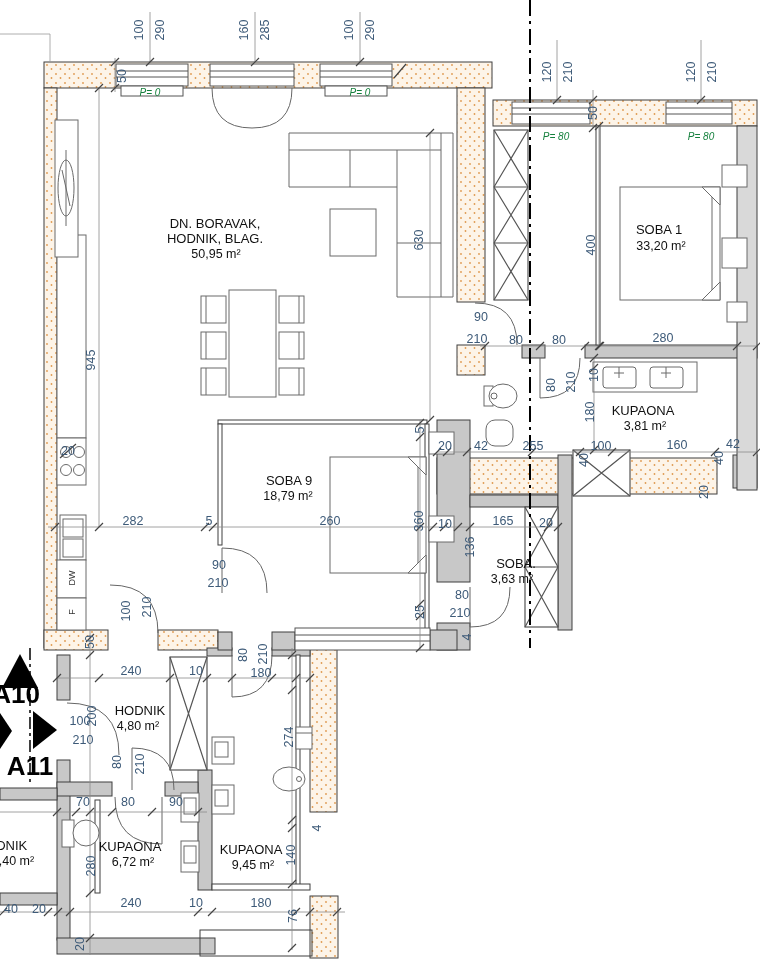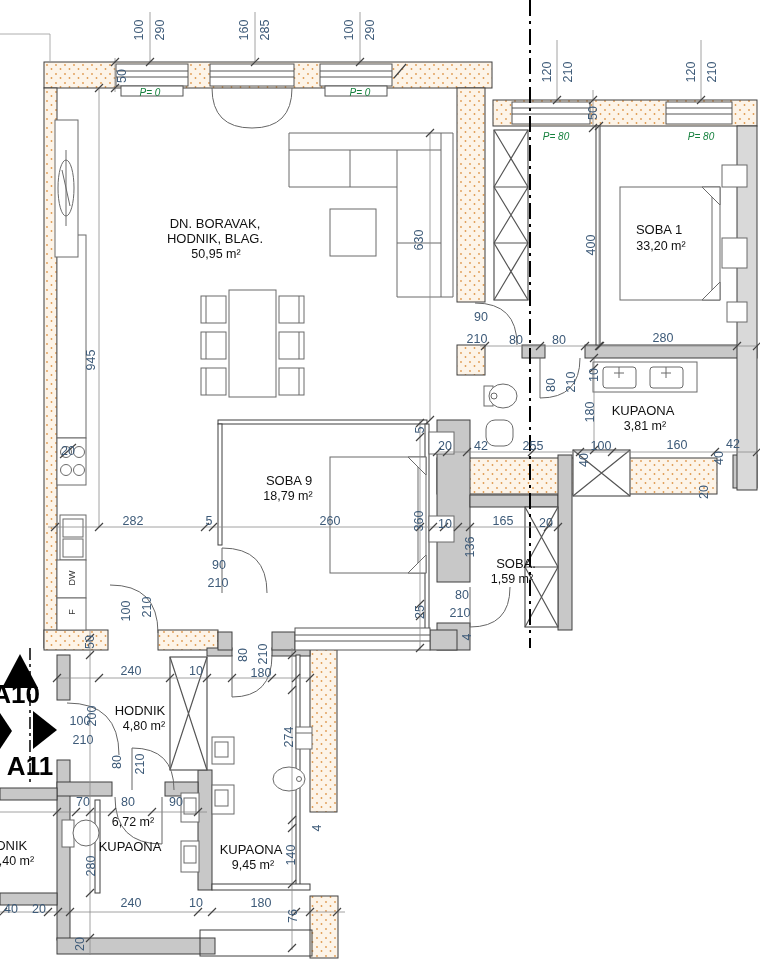--- a/index.html
+++ b/index.html
@@ -310,25 +310,25 @@
 <span class="lbl room" style="left:215px;top:223px">DN. BORAVAK,</span>
 <span class="lbl room" style="left:215px;top:238px">HODNIK, BLAG.</span>
 <span class="lbl area" style="left:216px;top:254px">50,95 m²</span>
 <span class="lbl room" style="left:659px;top:229px">SOBA 1</span>
 <span class="lbl area" style="left:661px;top:246px">33,20 m²</span>
 <span class="lbl room" style="left:643px;top:410px">KUPAONA</span>
 <span class="lbl area" style="left:645px;top:426px">3,81 m²</span>
 <span class="lbl room" style="left:289px;top:480px">SOBA 9</span>
 <span class="lbl area" style="left:288px;top:496px">18,79 m²</span>
 <span class="lbl room" style="left:516px;top:563px">SOBA.</span>
-<span class="lbl area" style="left:512px;top:579px">1,59 m²</span>
+<span class="lbl area" style="left:512px;top:579px">3,63 m²</span>
 <span class="lbl room" style="left:140px;top:710px">HODNIK</span>
-<span class="lbl area" style="left:144px;top:726px">4,80 m²</span>
+<span class="lbl area" style="left:138px;top:726px">4,80 m²</span>
 <span class="lbl room" style="left:130px;top:846px">KUPAONA</span>
-<span class="lbl area" style="left:133px;top:822px">6,72 m²</span>
+<span class="lbl area" style="left:133px;top:862px">6,72 m²</span>
 <span class="lbl room" style="left:251px;top:849px">KUPAONA</span>
 <span class="lbl area" style="left:253px;top:865px">9,45 m²</span>
 <span class="lbl room" style="left:2px;top:845px">HODNIK</span>
 <span class="lbl area" style="left:13px;top:861px">5,40 m²</span>
 
 <span class="lbl sec" style="left:16px;top:694px">A10</span>
 <span class="lbl sec" style="left:30px;top:766px">A11</span>
 
 <span class="lbl appl" style="left:72px;top:578px">DW</span>
 <span class="lbl appl" style="left:72px;top:612px">F</span>

